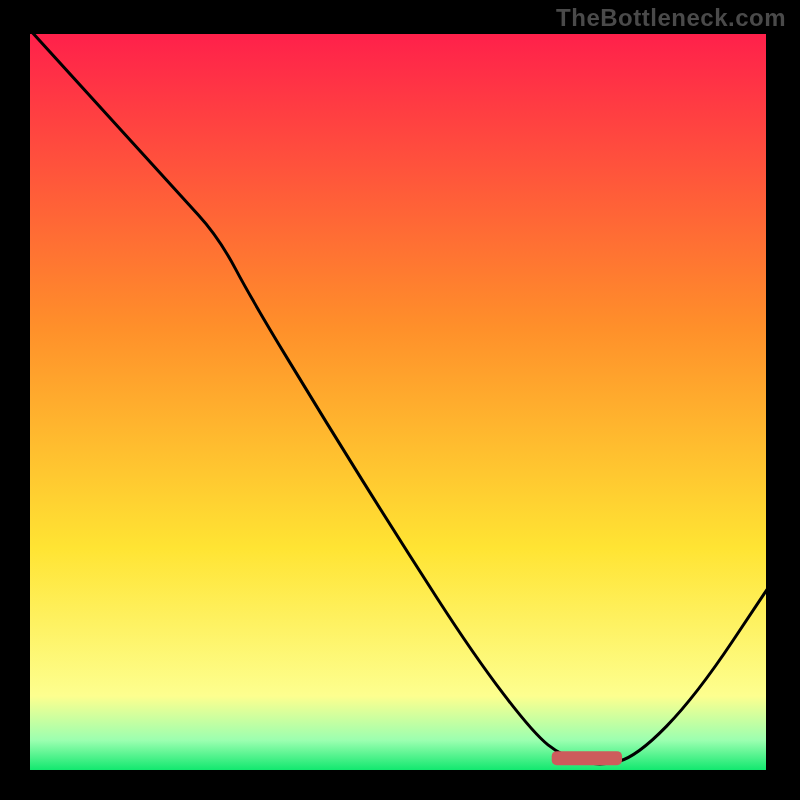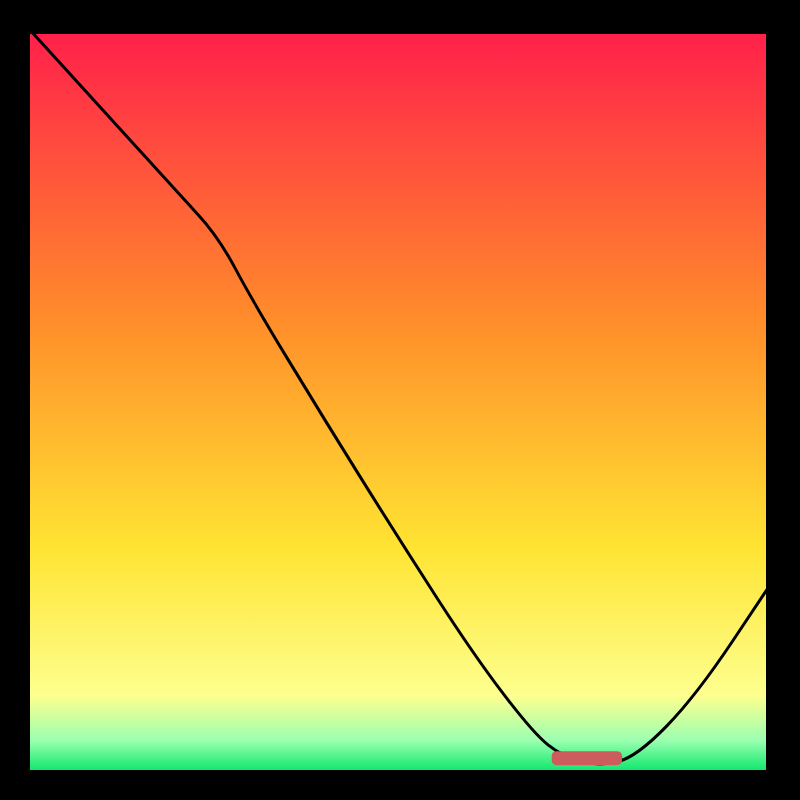--- a/index.html
+++ b/index.html
@@ -49,20 +49,21 @@
     pointer-events: none;
     border-top: 4px solid #000;
     border-right: 4px solid #000;
   }
 </style>
 </head>
 <body>
 
 <div class="frame">
 
+  <div class="watermark">TheBottleneck.com</div>
 
   <div class="plot">
     <svg viewBox="0 0 740 740" preserveAspectRatio="none">
       <defs>
         <linearGradient id="bg-grad" x1="0" y1="0" x2="0" y2="1">
           <stop id="g0" offset="0%" stop-color="#ff1f4b"></stop>
           <stop id="g1" offset="40%" stop-color="#ff8f2a"></stop>
           <stop id="g2" offset="70%" stop-color="#ffe433"></stop>
           <stop id="g3" offset="90%" stop-color="#fdff8f"></stop>
           <stop id="g4" offset="96%" stop-color="#9bffb0"></stop>

